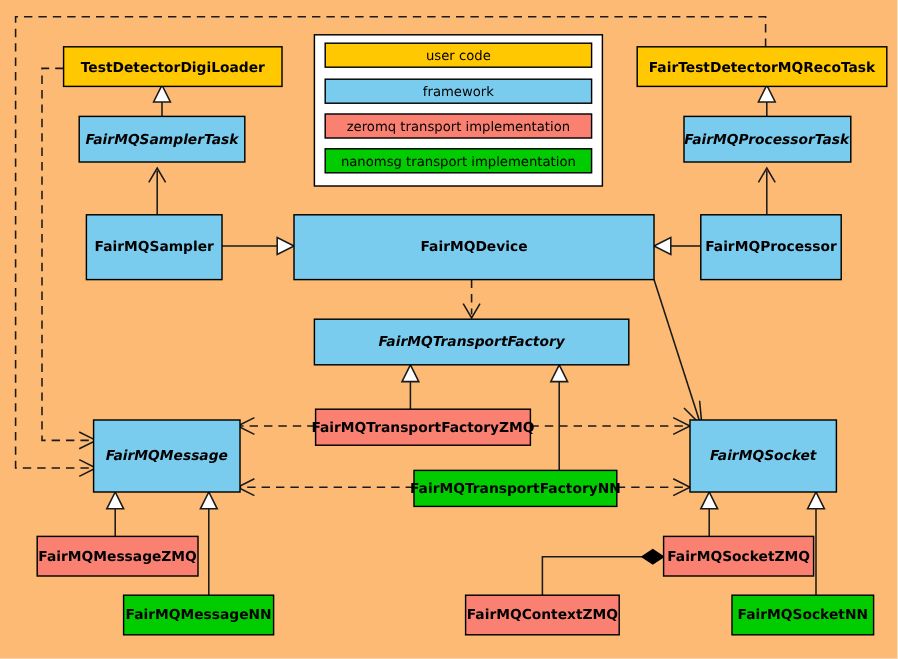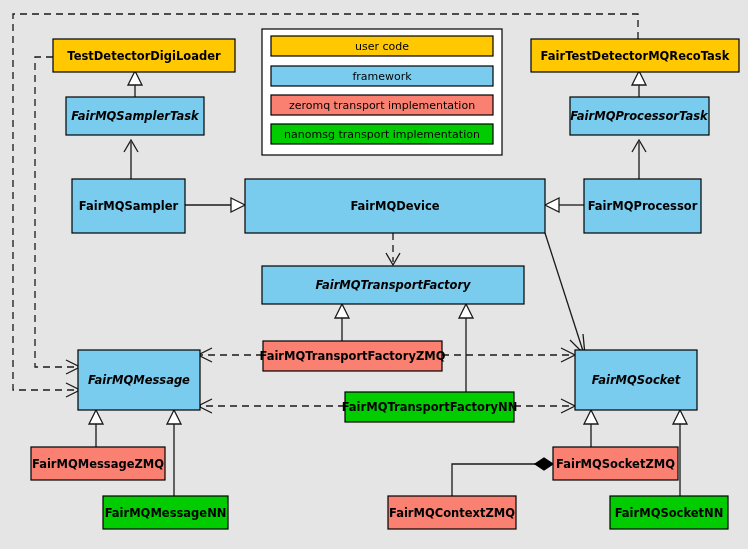--- a/index.html
+++ b/index.html
@@ -4,21 +4,21 @@
 <style>
   html, body {
     margin: 0;
     padding: 0;
     background: #ffffff;
   }
   #diagram-root {
     position: relative;
     width: 748px;
     height: 549px;
-    background: #e5e5e5;
+    background: #fdba74;
     font-family: "DejaVu Sans", "Liberation Sans", sans-serif;
     overflow: hidden;
   }
   svg.canvas {
     position: absolute;
     left: 0;
     top: 0;
     width: 748px;
     height: 549px;
   }

